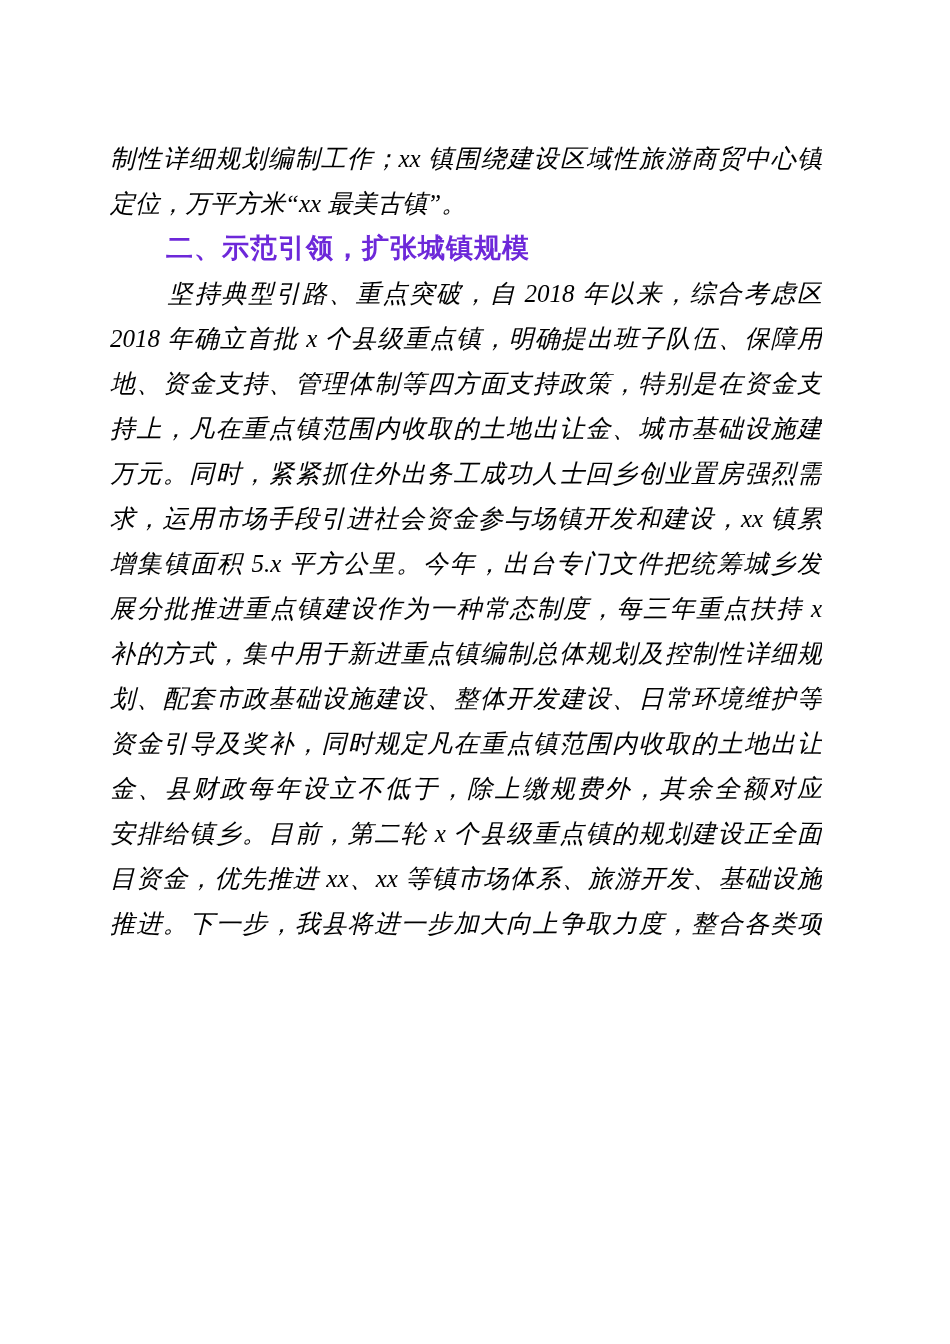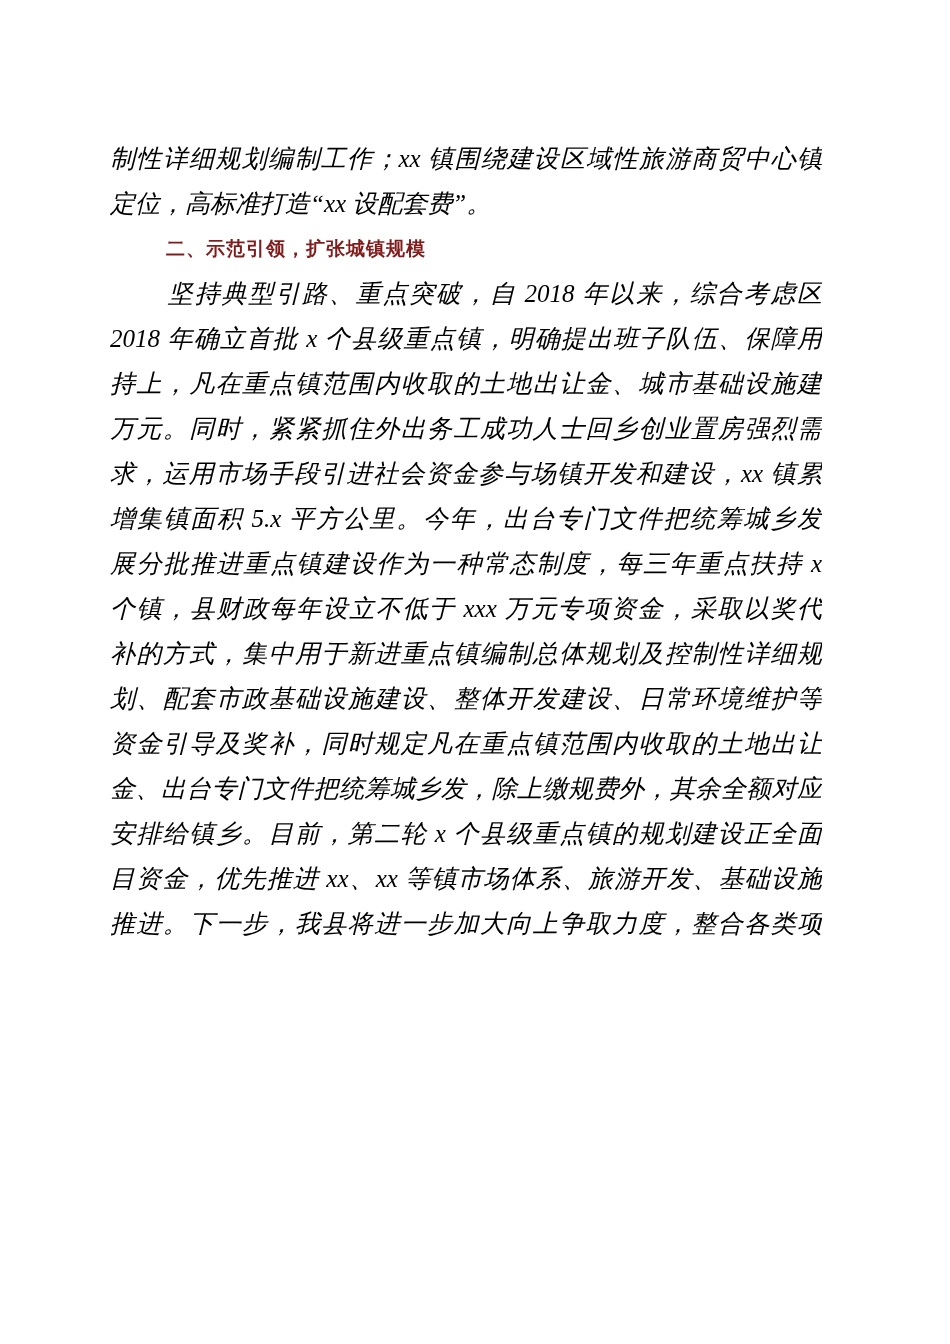--- a/index.html
+++ b/index.html
@@ -36,50 +36,50 @@
   .para .line.para-end {
     text-align-last: left;
   }
   
   .para .line.indent {
     text-indent: 58px;
   }
   .heading {
     font-family: "Liberation Sans", "DejaVu Sans", sans-serif;
     font-weight: bold;
-    font-size: 19px;
+    font-size: 27px;
     line-height: 45px;
     height: 45px;
     text-indent: 56px;
     text-align: left;
-    color: #7f1d1d;
+    color: #6d28d9;
     letter-spacing: 1px;
   }
 </style>
 </head>
 <body>
 
 <div class="page">
   <div class="content">
     <div class="para">
         <div class="line">制性详细规划编制工作；xx 镇围绕建设区域性旅游商贸中心镇</div>
-        <div class="line para-end">定位，高标准打造“xx 设配套费”。</div>
+        <div class="line para-end">定位，万平方米“xx 最美古镇”。</div>
       </div>
     <div class="heading">二、示范引领，扩张城镇规模</div>
     <div class="para">
         <div class="line indent">坚持典型引路、重点突破，自 2018 年以来，综合考虑区位、</div>
         <div class="line">2018 年确立首批 x 个县级重点镇，明确提出班子队伍、保障用</div>
+        <div class="line">地、资金支持、管理体制等四方面支持政策，特别是在资金支</div>
         <div class="line">持上，凡在重点镇范围内收取的土地出让金、城市基础设施建</div>
         <div class="line">万元。同时，紧紧抓住外出务工成功人士回乡创业置房强烈需</div>
         <div class="line">求，运用市场手段引进社会资金参与场镇开发和建设，xx 镇累</div>
         <div class="line">增集镇面积 5.x 平方公里。今年，出台专门文件把统筹城乡发</div>
         <div class="line">展分批推进重点镇建设作为一种常态制度，每三年重点扶持 x</div>
-        <div class="line">个镇，县财政每年设立不低于 xxx 万元专项资金，采取以奖代</div>
         <div class="line">补的方式，集中用于新进重点镇编制总体规划及控制性详细规</div>
         <div class="line">划、配套市政基础设施建设、整体开发建设、日常环境维护等</div>
         <div class="line">资金引导及奖补，同时规定凡在重点镇范围内收取的土地出让</div>
-        <div class="line">金、出台专门文件把统筹城乡发，除上缴规费外，其余全额对应</div>
+        <div class="line">金、县财政每年设立不低于，除上缴规费外，其余全额对应</div>
         <div class="line">安排给镇乡。目前，第二轮 x 个县级重点镇的规划建设正全面</div>
         <div class="line">目资金，优先推进 xx、xx 等镇市场体系、旅游开发、基础设施</div>
         <div class="line">推进。下一步，我县将进一步加大向上争取力度，整合各类项</div>
       </div>
   </div>
 </div>
 
 </body></html>

